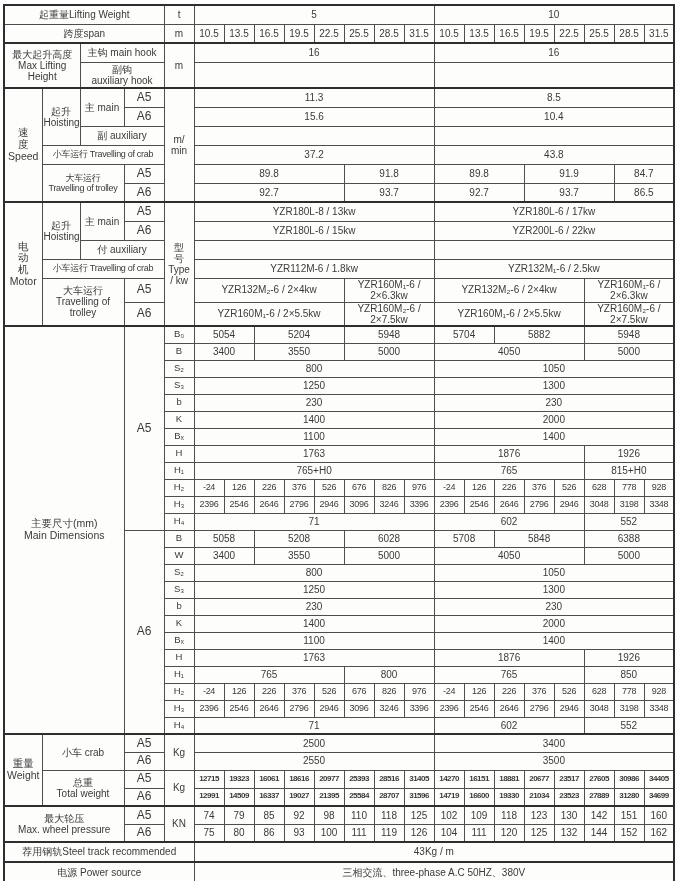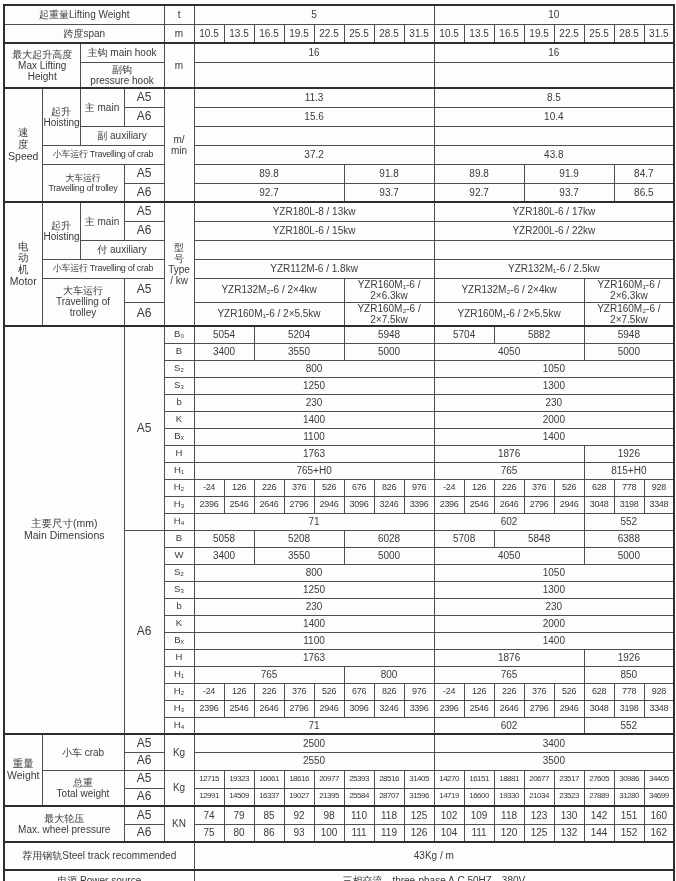--- a/index.html
+++ b/index.html
@@ -16,21 +16,21 @@
     white-space:pre-line;
     overflow:hidden;
     color:#3a3a3a;
   }
   tr.sec td{border-top-width:2px;border-top-color:#2e2e2e;}
   .c-gh{font-size:10.5px;}
   .c-u{font-size:10px;}
   .c-sym{font-size:9.5px;}
   .c-cl{font-size:12px;}
   .f-sm{font-size:9px;letter-spacing:-0.3px;}
-  .f-tiny{font-size:8px;letter-spacing:-0.5px;}
+  .f-tiny{font-size:8px;letter-spacing:-0.5px;font-weight:bold;}
 </style>
 </head>
 <body>
 
 <div class="wrap">
   <table>
     <colgroup>
       <col style="width:38px">
         <col style="width:38px">
         <col style="width:44px">
@@ -84,21 +84,21 @@
           <td colspan="2" rowspan="2" class="c-h">最大起升高度
 Max Lifting
 Height</td>
           <td colspan="2" class="c-h">主钩 main hook</td>
           <td rowspan="2" class="c-u">m</td>
           <td colspan="8" class="c-v">16</td>
           <td colspan="8" class="c-v">16</td>
         </tr>
         <tr style="height: 26px;">
           <td colspan="2" class="c-h">副钩
-pressure hook</td>
+auxiliary hook</td>
           <td colspan="8" class="c-e"></td>
           <td colspan="8" class="c-e"></td>
         </tr>
         <tr class="sec" style="height: 19px;">
           <td rowspan="6" class="c-gh">速
 度
 Speed</td>
           <td rowspan="3" class="c-h">起升
 Hoisting</td>
           <td rowspan="2" class="c-h">主 main</td>
@@ -483,21 +483,21 @@
           <td class="c-v">126</td>
           <td class="c-v">104</td>
           <td class="c-v">111</td>
           <td class="c-v">120</td>
           <td class="c-v">125</td>
           <td class="c-v">132</td>
           <td class="c-v">144</td>
           <td class="c-v">152</td>
           <td class="c-v">162</td>
         </tr>
-        <tr class="sec" style="height: 28px;">
+        <tr class="sec" style="height: 20px;">
           <td colspan="5" class="c-h">荐用钢轨Steel track recommended</td>
           <td colspan="16" class="c-v">43Kg / m</td>
         </tr>
         <tr class="sec" style="height: 21px;">
           <td colspan="5" class="c-h">电源  Power source</td>
           <td colspan="16" class="c-v">三相交流、three-phase A.C 50HZ、380V</td>
         </tr>
       </tbody>
   </table>
 </div>

